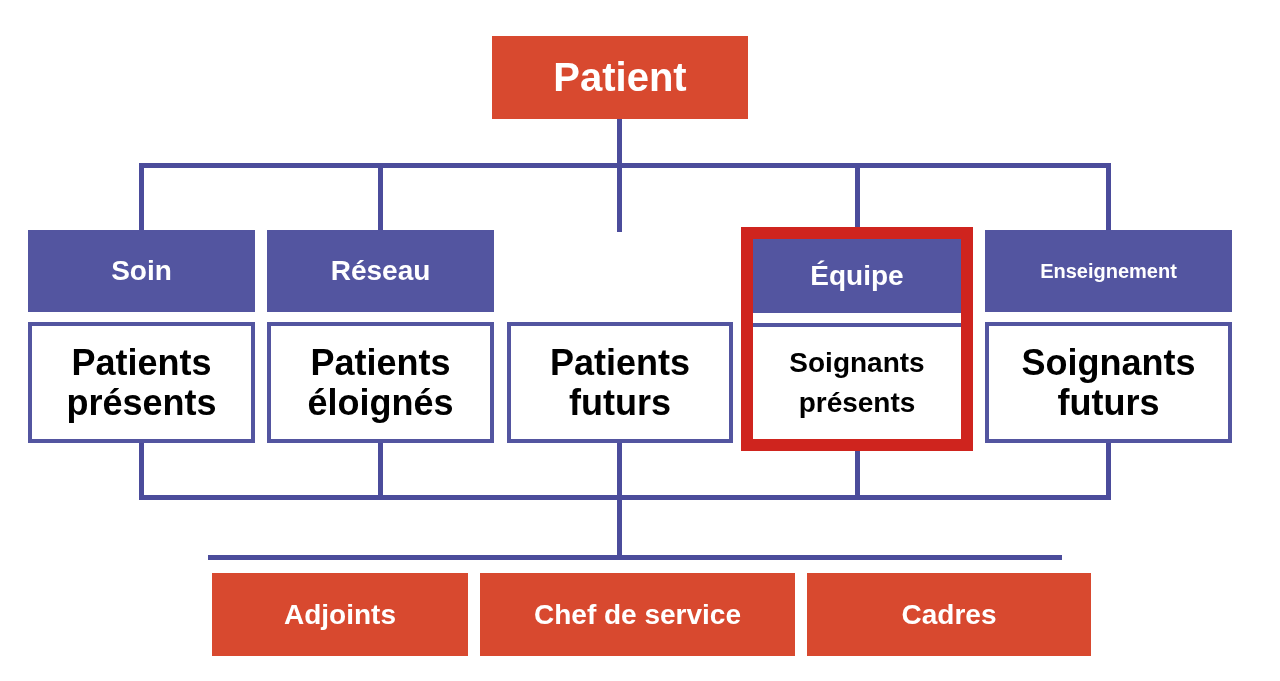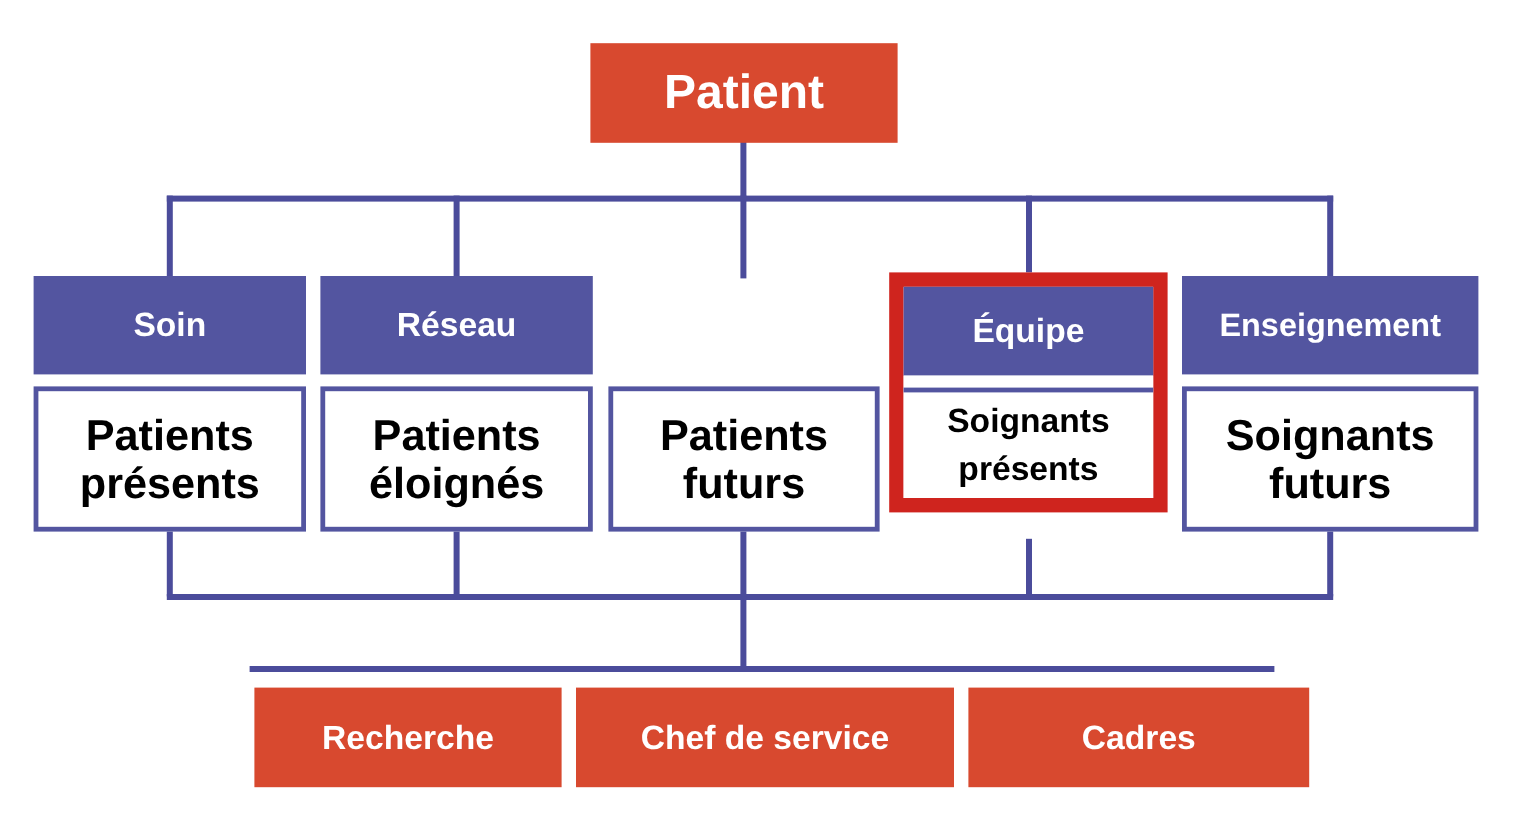--- a/index.html
+++ b/index.html
@@ -55,33 +55,33 @@
   .white-box span, .framed-white span { display: block; }
 
   
   .patient { left: 492px; top: 36px; width: 256px; height: 83px; font-size: 40px; }
 
   
   .col-h   { top: 230px; height: 82px; }
   .h-soin        { left: 28px;  width: 227px; }
   .h-reseau      { left: 267px; width: 227px; }
   .h-recherche   { left: 507px; width: 226px; }
-  .h-enseignement{ left: 985px; width: 247px; font-size: 27px; }
+  .h-enseignement{ left: 985px; width: 247px; font-size: 20px; }
 
   
   .col-s   { top: 322px; height: 121px; }
   .s-soin        { left: 28px;  width: 227px; }
   .s-reseau      { left: 267px; width: 227px; }
   .s-recherche   { left: 507px; width: 226px; }
   .s-enseignement{ left: 985px; width: 247px; }
 
   
   .hl-frame {
     position: absolute;
-    left: 741px; top: 227px; width: 232px; height: 200px;
+    left: 741px; top: 227px; width: 232px; height: 224px;
     border: 12px solid var(--highlight-red);
     background: #ffffff;
     display: flex;
     flex-direction: column;
   }
   .framed-blue {
     height: 74px;
     background: var(--purple-blue);
     color: var(--text-on-dark);
     font-size: 28px;
@@ -165,21 +165,21 @@
       <span>Équipe</span>
     </div>
     <div class="framed-gap"></div>
     <div class="framed-white">
       <span>Soignants</span>
       <span>présents</span>
     </div>
   </div>
 
   <div class="box red-box mgmt m-adjoints">
-    <span>Recherche</span>
+    <span>Adjoints</span>
   </div>
   <div class="box red-box mgmt m-chef">
     <span>Chef de service</span>
   </div>
   <div class="box red-box mgmt m-cadres">
     <span>Cadres</span>
   </div>
 
 </div>
 

